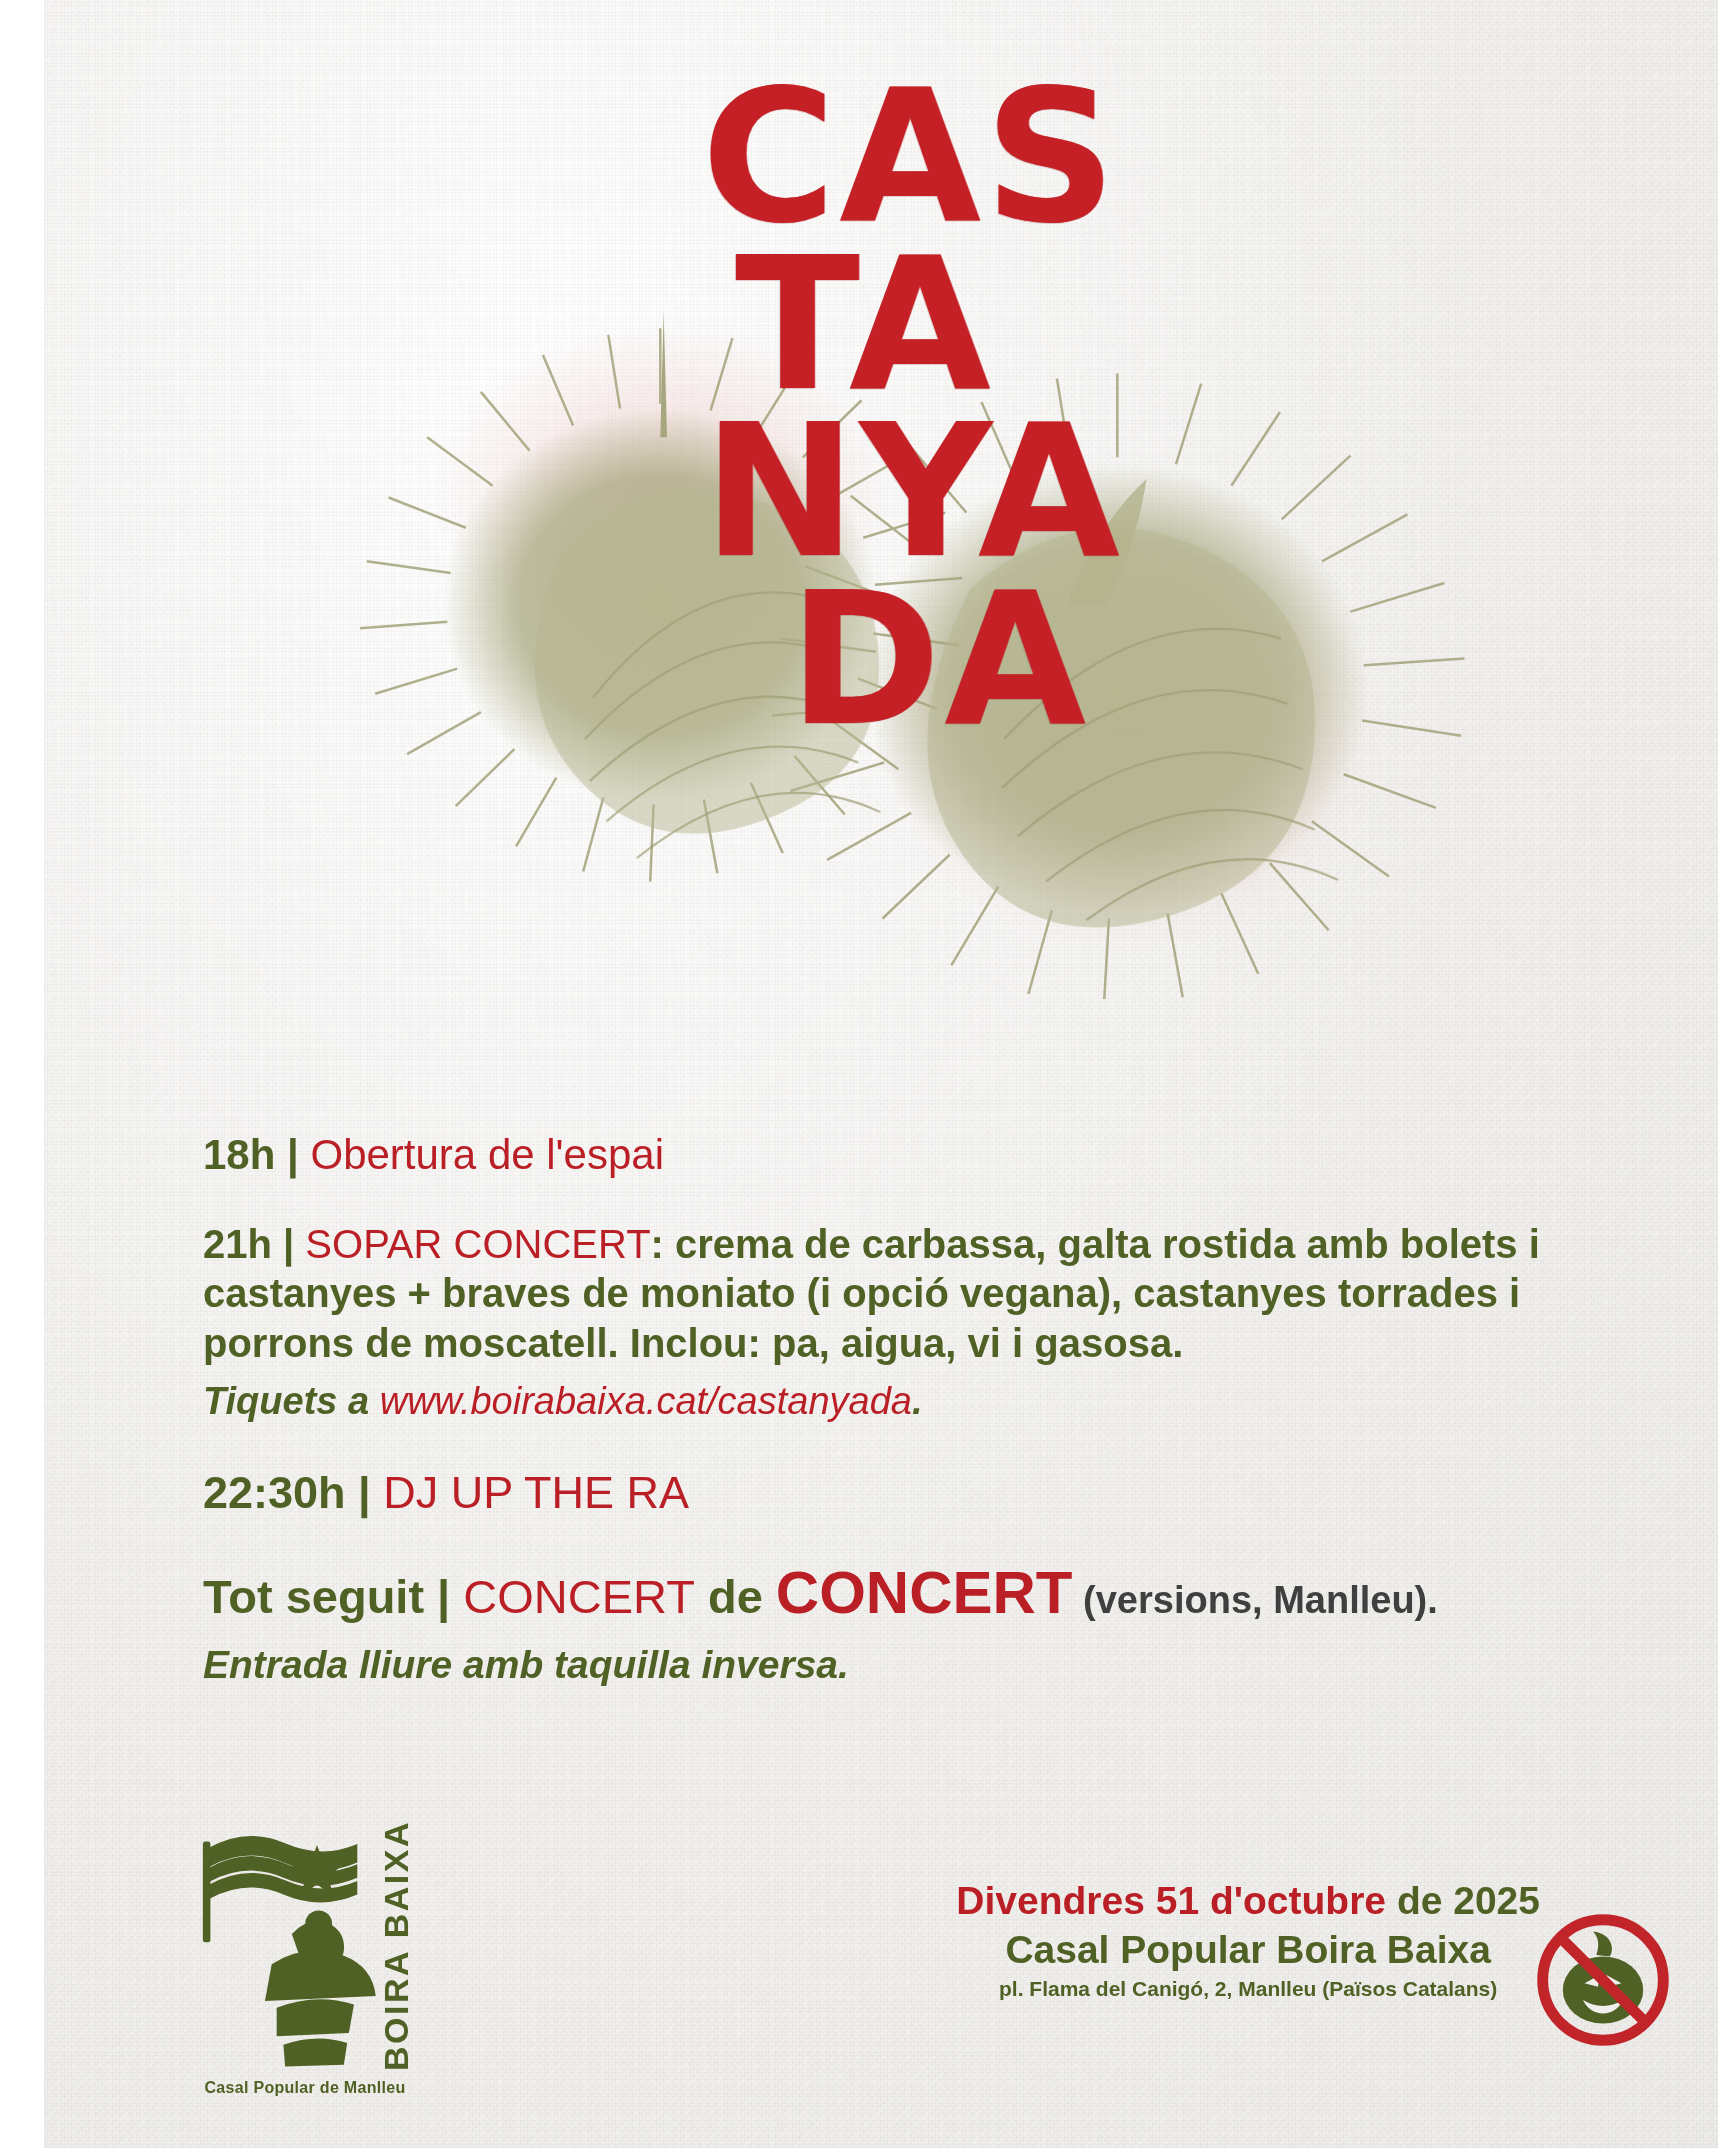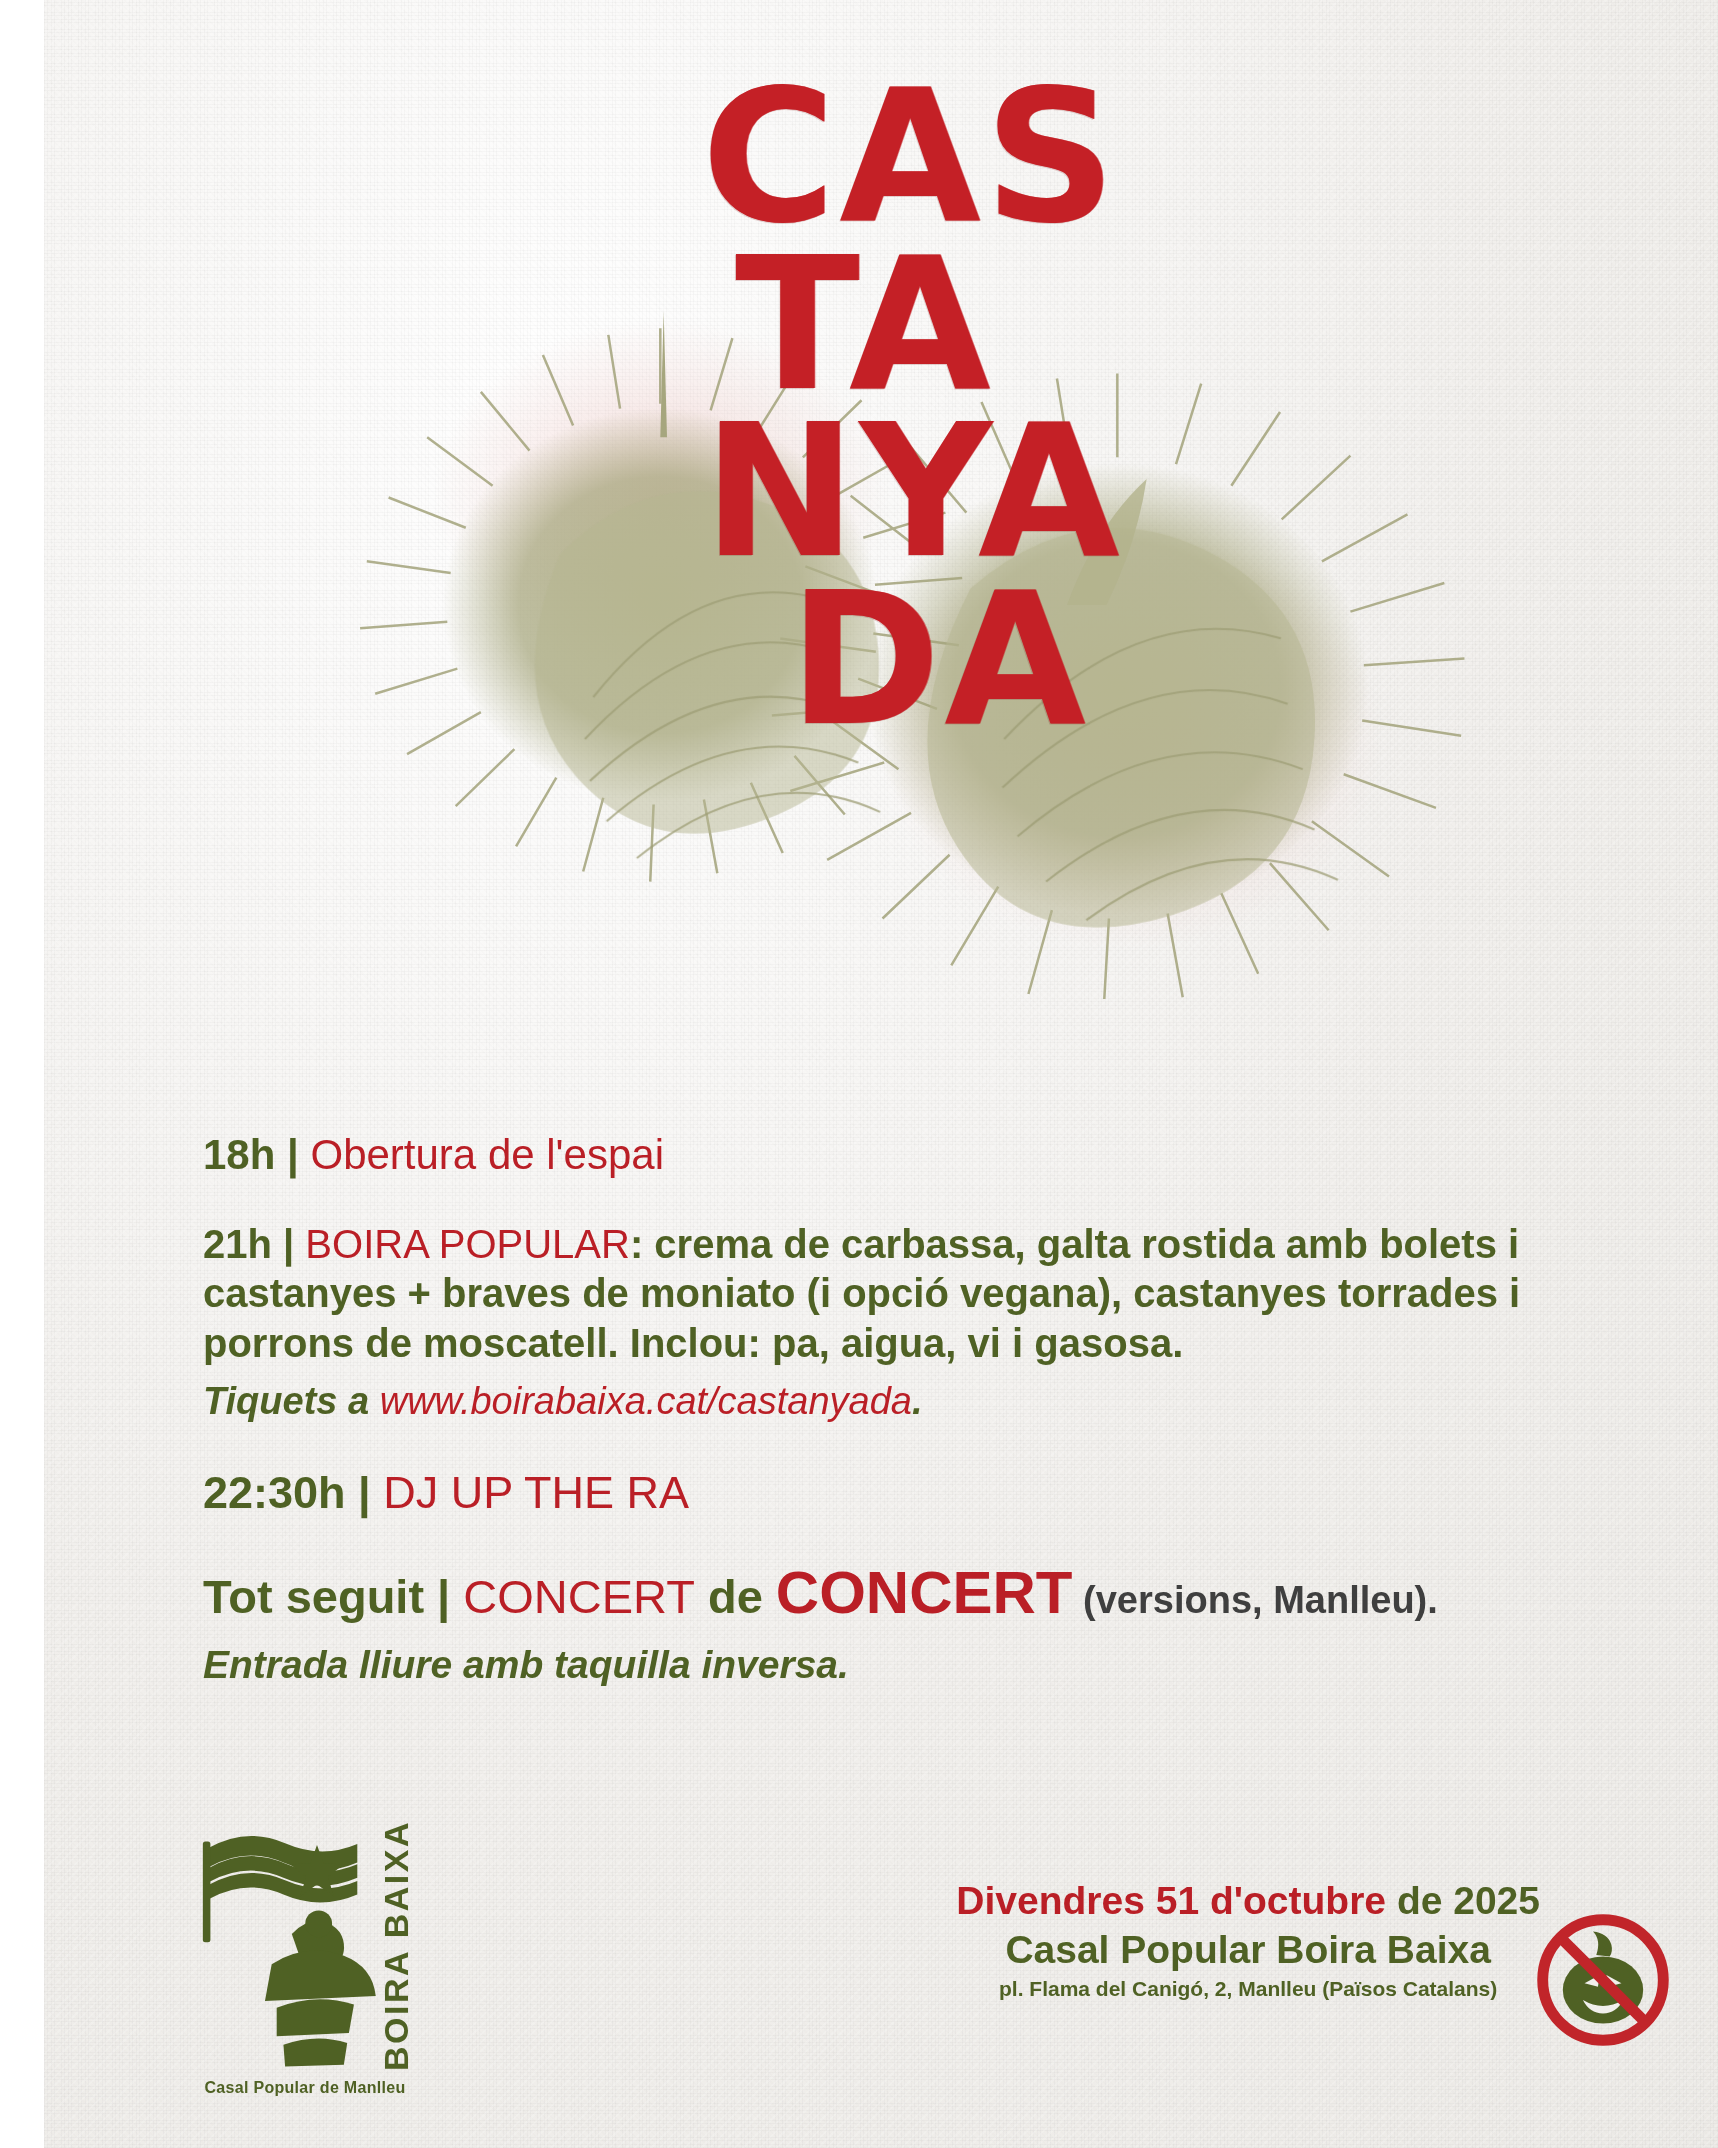--- a/index.html
+++ b/index.html
@@ -255,21 +255,21 @@
 
   <div class="program">
 
     <div class="pline row-opening">
       <span class="green-b">18h | </span><span class="red-b">Obertura de l'espai</span>
     </div>
 
     <div class="gap-1"></div>
 
     <div class="pline row-sopar">
-      <span class="green-b">21h | </span><span class="red-b">BOIRA POPULAR</span><span class="green-b rest">: crema de carbassa, galta rostida amb bolets i castanyes + braves de moniato (i opció vegana), castanyes torrades i porrons de moscatell. Inclou: pa, aigua, vi i gasosa.</span>
+      <span class="green-b">21h | </span><span class="red-b">SOPAR CONCERT</span><span class="green-b rest">: crema de carbassa, galta rostida amb bolets i castanyes + braves de moniato (i opció vegana), castanyes torrades i porrons de moscatell. Inclou: pa, aigua, vi i gasosa.</span>
     </div>
 
     <div class="pline row-tiquets">
       <span>Tiquets a </span><span class="red-b">www.boirabaixa.cat/castanyada</span><span>.</span>
     </div>
 
 
     <div class="gap-2"></div>
 
     <div class="pline row-dj">

